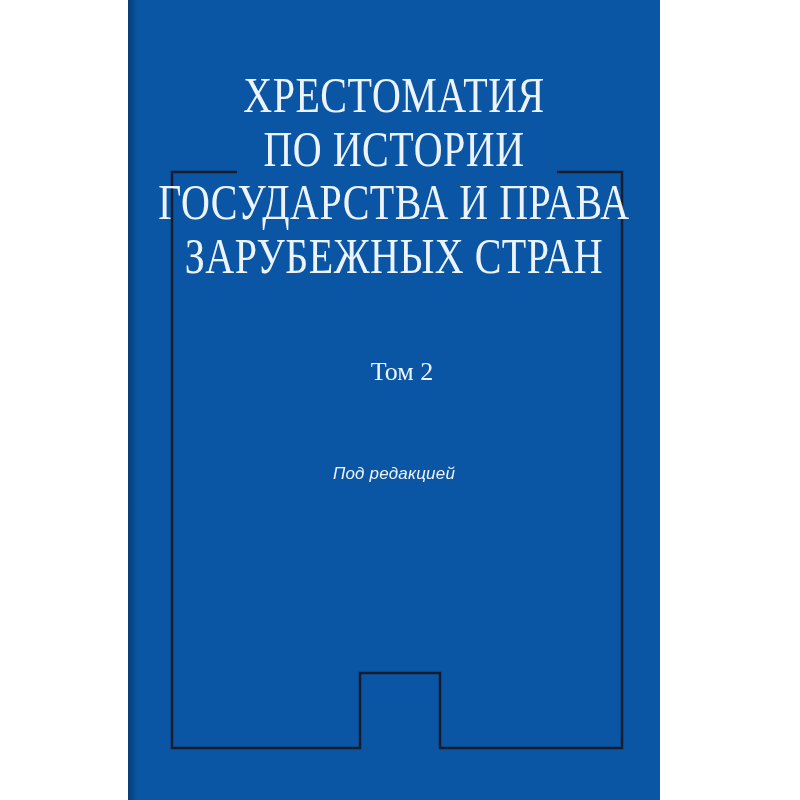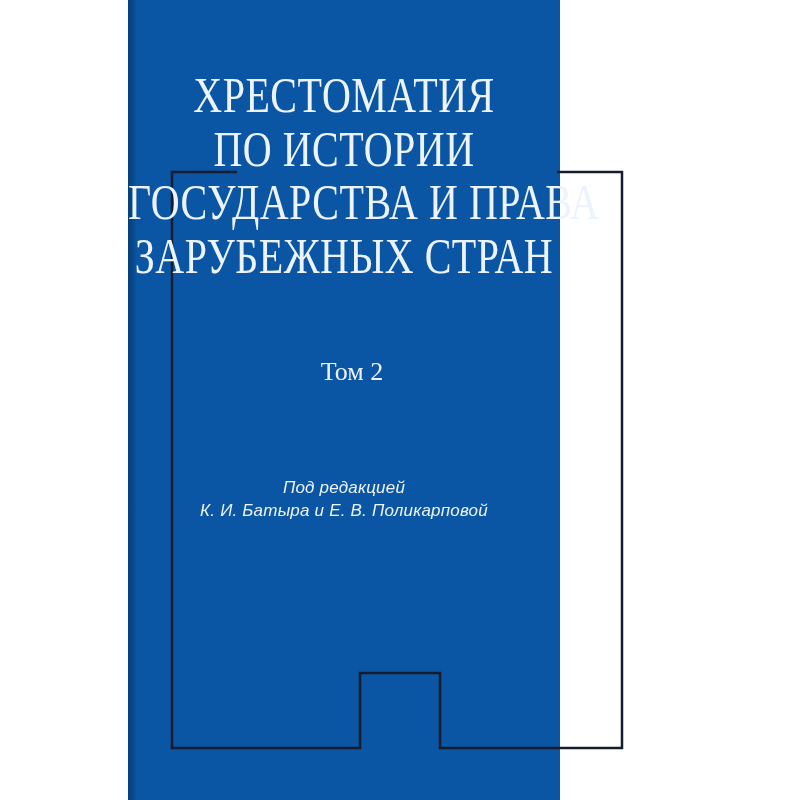--- a/index.html
+++ b/index.html
@@ -15,21 +15,21 @@
   html,body{width:800px;height:800px;}
   body{
     background:var(--page-bg);
     font-family:"Liberation Serif", serif;
     position:relative;
     overflow:hidden;
   }
   .cover{
     position:absolute;
     left:128px; top:0;
-    width:432px; height:800px;
+    width:532px; height:800px;
     background:var(--cover-blue);
   }
   .spine{
     position:absolute;
     left:0; top:0;
     width:9px; height:100%;
     background:linear-gradient(90deg, #053f7c 0%, var(--spine-blue) 55%, var(--cover-blue) 100%);
   }
   .frame-svg{
     position:absolute;
@@ -64,21 +64,20 @@
     padding-left:16px;
   }
   .editors{
     position:absolute;
     left:0; right:0;
     top:462px;
     text-align:center;
     color:var(--title-text);
     font-family:"Liberation Sans", sans-serif;
     font-style:italic;
-    margin-top:14px;
   }
   .editors-line{
     font-size:17px;
     line-height:23px;
     letter-spacing:0.2px;
   }
   .publisher{
     position:absolute;
     left:0; right:0;
     top:698px;
@@ -117,17 +116,16 @@
     <div class="title-line">ХРЕСТОМАТИЯ</div>
     <div class="title-line">ПО ИСТОРИИ</div>
     <div class="title-line">ГОСУДАРСТВА И ПРАВА</div>
     <div class="title-line">ЗАРУБЕЖНЫХ СТРАН</div>
   </div>
 
   <div class="volume">Том 2</div>
 
   <div class="editors">
     <div class="editors-line">Под редакцией</div>
-    <div class="editors-line">К. И. Батыра и Е. В. Поликарповой</div>
   </div>
 
 
 </div>
 
 </body></html>

